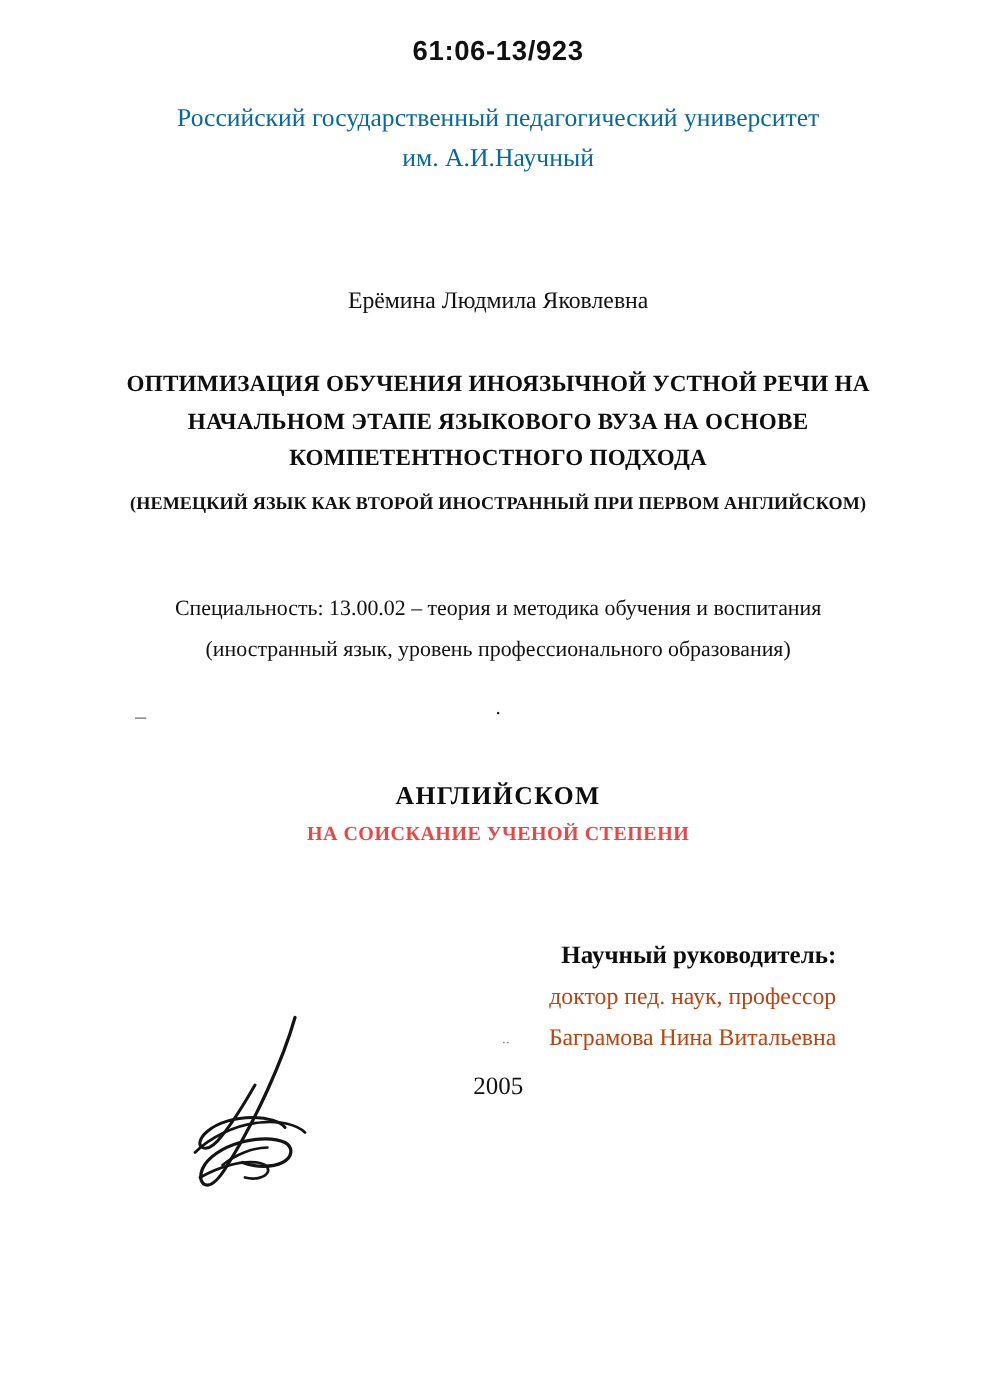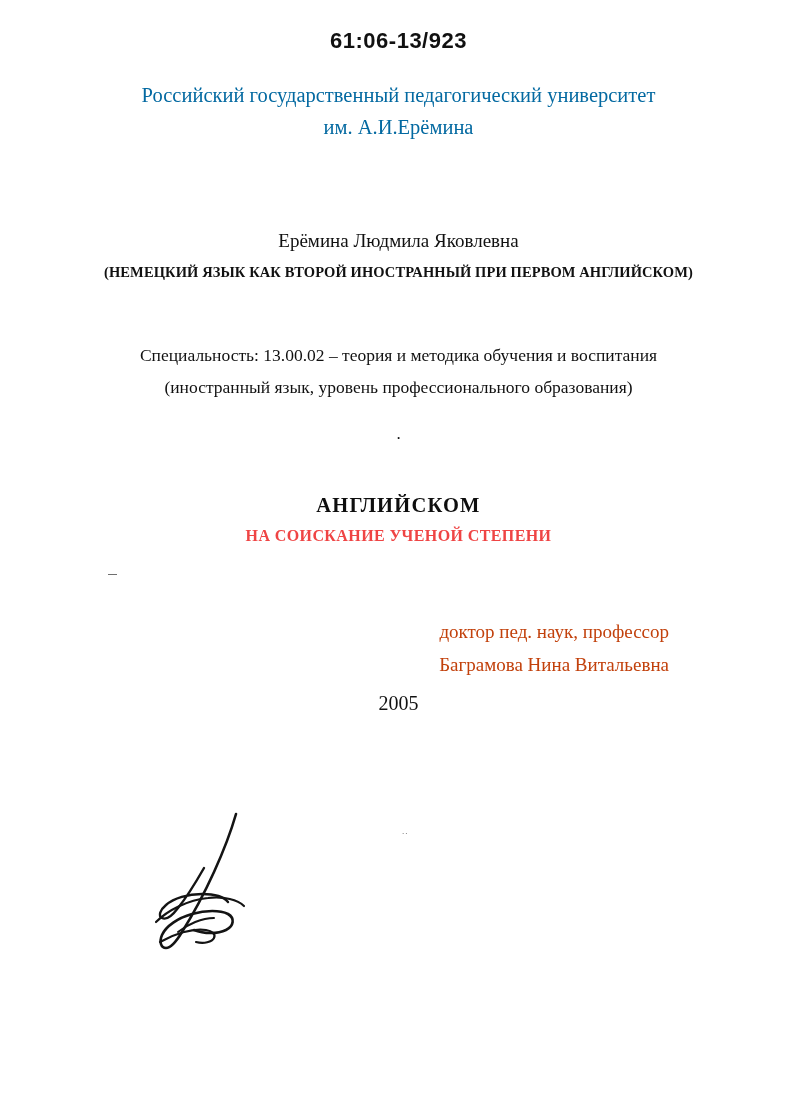--- a/index.html
+++ b/index.html
@@ -161,41 +161,47 @@
 </style>
 </head>
 <body>
 
 <div class="page">
 
   <div class="center catalog-number">61:06-13/923</div>
 
   <div class="center institution">
     <span class="line1">Российский государственный педагогический университет</span>
-    <span class="line2">им. А.И.Ерёмина</span>
+    <span class="line2">им. А.И.Научный</span>
   </div>
 
   <div class="center author">Ерёмина Людмила Яковлевна</div>
 
+  <div class="center title">
+    <span class="tline">ОПТИМИЗАЦИЯ ОБУЧЕНИЯ ИНОЯЗЫЧНОЙ УСТНОЙ РЕЧИ НА</span>
+    <span class="tline">НАЧАЛЬНОМ ЭТАПЕ ЯЗЫКОВОГО ВУЗА НА ОСНОВЕ</span>
+    <span class="tline">КОМПЕТЕНТНОСТНОГО ПОДХОДА</span>
+  </div>
 
   <div class="center subtitle">(НЕМЕЦКИЙ ЯЗЫК КАК ВТОРОЙ ИНОСТРАННЫЙ ПРИ ПЕРВОМ АНГЛИЙСКОМ)</div>
 
   <div class="center speciality">
     <span class="sline">Специальность: 13.00.02 – теория и методика обучения и воспитания</span>
     <span class="sline">(иностранный язык, уровень профессионального образования)</span>
   </div>
 
   <div class="center dot-marker">.</div>
 
   <div class="center thesis-block">
     <div class="thesis-word">АНГЛИЙСКОМ</div>
     <div class="thesis-sub1">НА СОИСКАНИЕ УЧЕНОЙ СТЕПЕНИ</div>
   </div>
 
   <div class="supervisor">
+    <div class="sup-heading">Научный руководитель:</div>
     <div class="sup-line">доктор пед. наук, профессор</div>
     <div class="sup-line">Баграмова Нина Витальевна</div>
   </div>
 
   <div class="signature">
     <svg width="130" height="160" viewBox="0 0 130 160" fill="none" xmlns="http://www.w3.org/2000/svg">
       <path d="M88 8 C84 22, 76 44, 66 66 C56 88, 44 110, 34 126 C28 136, 22 142, 18 142 C13 142, 11 136, 14 129 C18 120, 30 112, 44 108 C58 104, 72 104, 80 108 C87 112, 86 120, 78 124 C70 128, 56 128, 46 124" stroke="#141414" stroke-width="2.6" stroke-linecap="round" stroke-linejoin="round"></path>
       <path d="M56 62 C48 76, 38 92, 30 102 C24 110, 18 114, 14 112 C10 110, 12 104, 18 99 C26 92, 40 88, 54 88 C66 88, 76 91, 80 96" stroke="#141414" stroke-width="2.4" stroke-linecap="round" stroke-linejoin="round"></path>
       <path d="M8 116 C20 104, 40 94, 60 92 C76 90, 90 94, 96 100" stroke="#141414" stroke-width="2.2" stroke-linecap="round"></path>
       <path d="M30 126 C40 118, 54 112, 66 112" stroke="#141414" stroke-width="2" stroke-linecap="round"></path>

